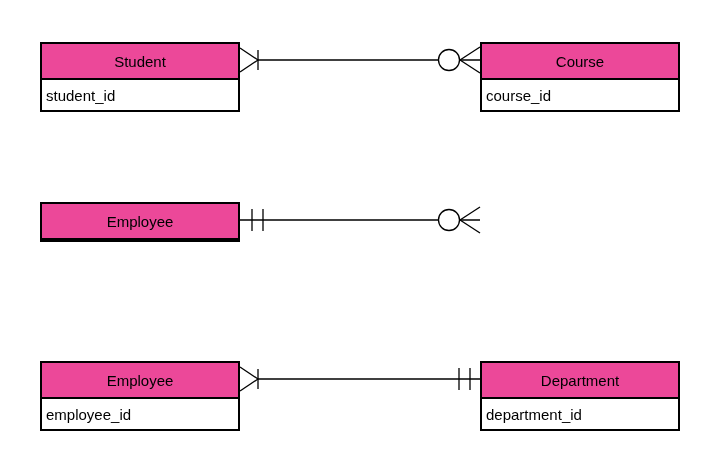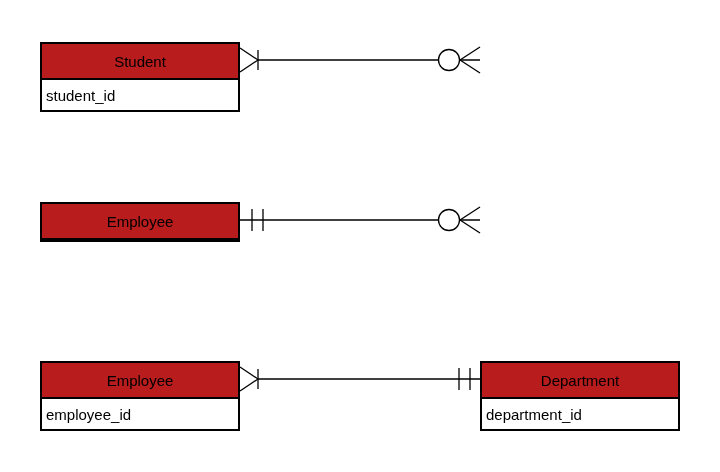--- a/index.html
+++ b/index.html
@@ -17,21 +17,21 @@
   }
   .entity {
     position: absolute;
     width: 196px;
     border: 2px solid #000000;
     background: #ffffff;
     box-sizing: content-box;
   }
   .entity-header {
     height: 34px;
-    background: #b91c1c;
+    background: #ec4899;
     border-bottom: 2px solid #000000;
     display: flex;
     align-items: center;
     justify-content: center;
     font-size: 15px;
     color: #000000;
   }
   .entity-body {
     height: 30px;
     display: flex;
@@ -114,20 +114,24 @@
         <line class="conn" x1="470" y1="368" x2="470" y2="390"></line>
       </g>
     </g>
   </svg>
 
   <div class="entity" id="entity-student">
     <div class="entity-header">Student</div>
     <div class="entity-body">student_id</div>
   </div>
 
+  <div class="entity" id="entity-course">
+    <div class="entity-header">Course</div>
+    <div class="entity-body">course_id</div>
+  </div>
 
   <div class="entity" id="entity-customer">
     <div class="entity-header">Employee</div>
   </div>
 
 
   <div class="entity" id="entity-department">
     <div class="entity-header">Department</div>
     <div class="entity-body">department_id</div>
   </div>

